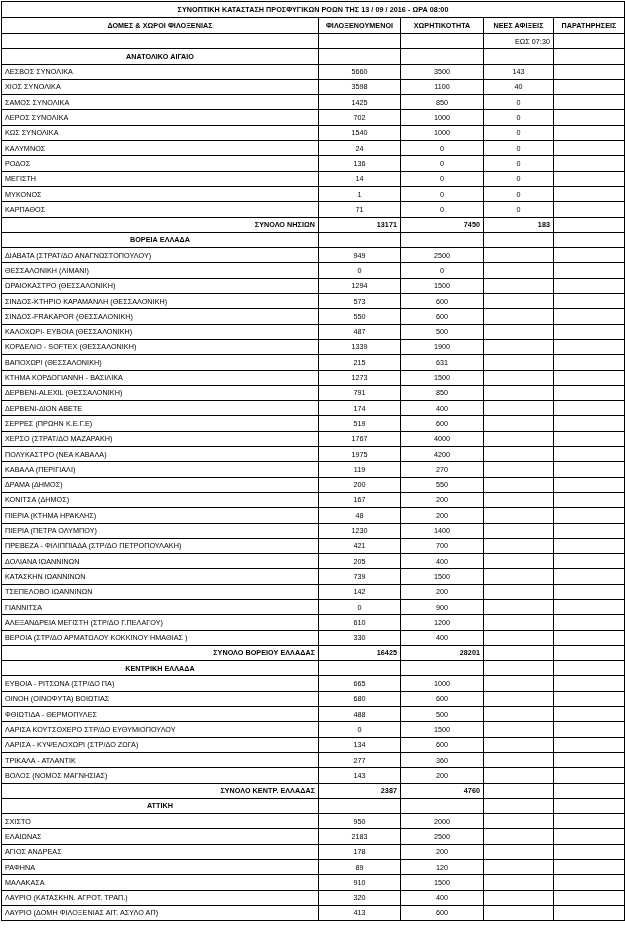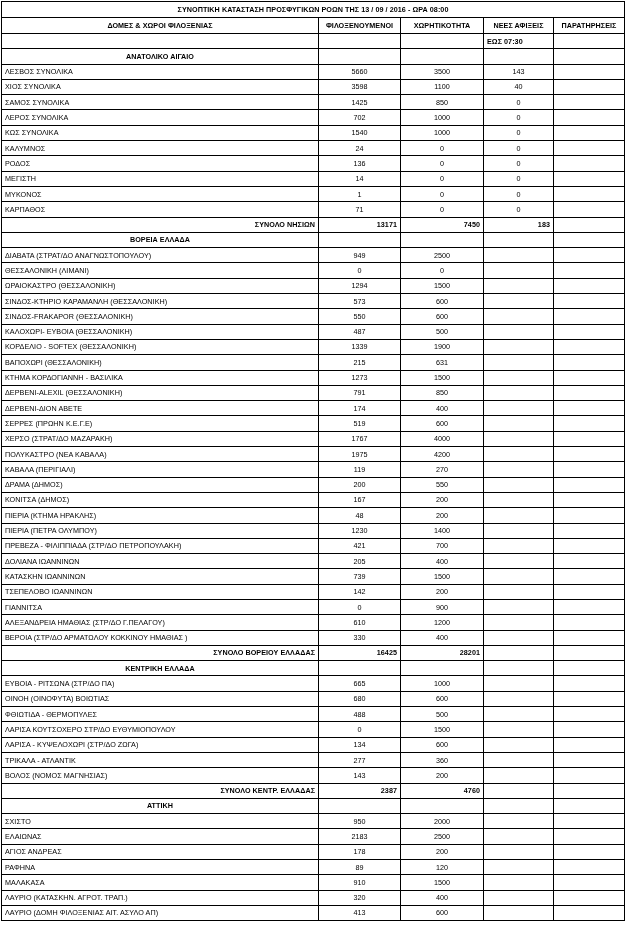--- a/index.html
+++ b/index.html
@@ -53,22 +53,22 @@
   
   .colhead {
     text-align: center;
     font-weight: bold;
     font-size: 7.4px;
     height: 15px !important;
   }
   .colhead.name-head { text-align: center; }
   
   .subhead {
-    text-align: left;
-    font-weight: bold;
+    text-align: right;
+    font-weight: normal;
     font-size: 7.4px;
   }
   
   .section-cell {
     text-align: center;
     font-weight: bold;
     font-size: 7.4px;
     margin-top: 44px;
   }
   
@@ -376,21 +376,21 @@
           <td class="num"></td>
         </tr>
         <tr>
           <td class="name">ΓΙΑΝΝΙΤΣΑ</td>
           <td class="num">0</td>
           <td class="num">900</td>
           <td class="num"></td>
           <td class="num"></td>
         </tr>
         <tr>
-          <td class="name">ΑΛΕΞΑΝΔΡΕΙΑ ΗΜΑΘΙΑΣ (ΣΤΡ/ΔΟ Γ.ΠΕΛΑΓΟΥ)</td>
+          <td class="name">ΑΛΕΞΑΝΔΡΕΙΑ ΜΕΓΙΣΤΗ (ΣΤΡ/ΔΟ Γ.ΠΕΛΑΓΟΥ)</td>
           <td class="num">610</td>
           <td class="num">1200</td>
           <td class="num"></td>
           <td class="num"></td>
         </tr>
         <tr>
           <td class="name">ΒΕΡΟΙΑ (ΣΤΡ/ΔΟ ΑΡΜΑΤΩΛΟΥ ΚΟΚΚΙΝΟΥ ΗΜΑΘΙΑΣ )</td>
           <td class="num">330</td>
           <td class="num">400</td>
           <td class="num"></td>

